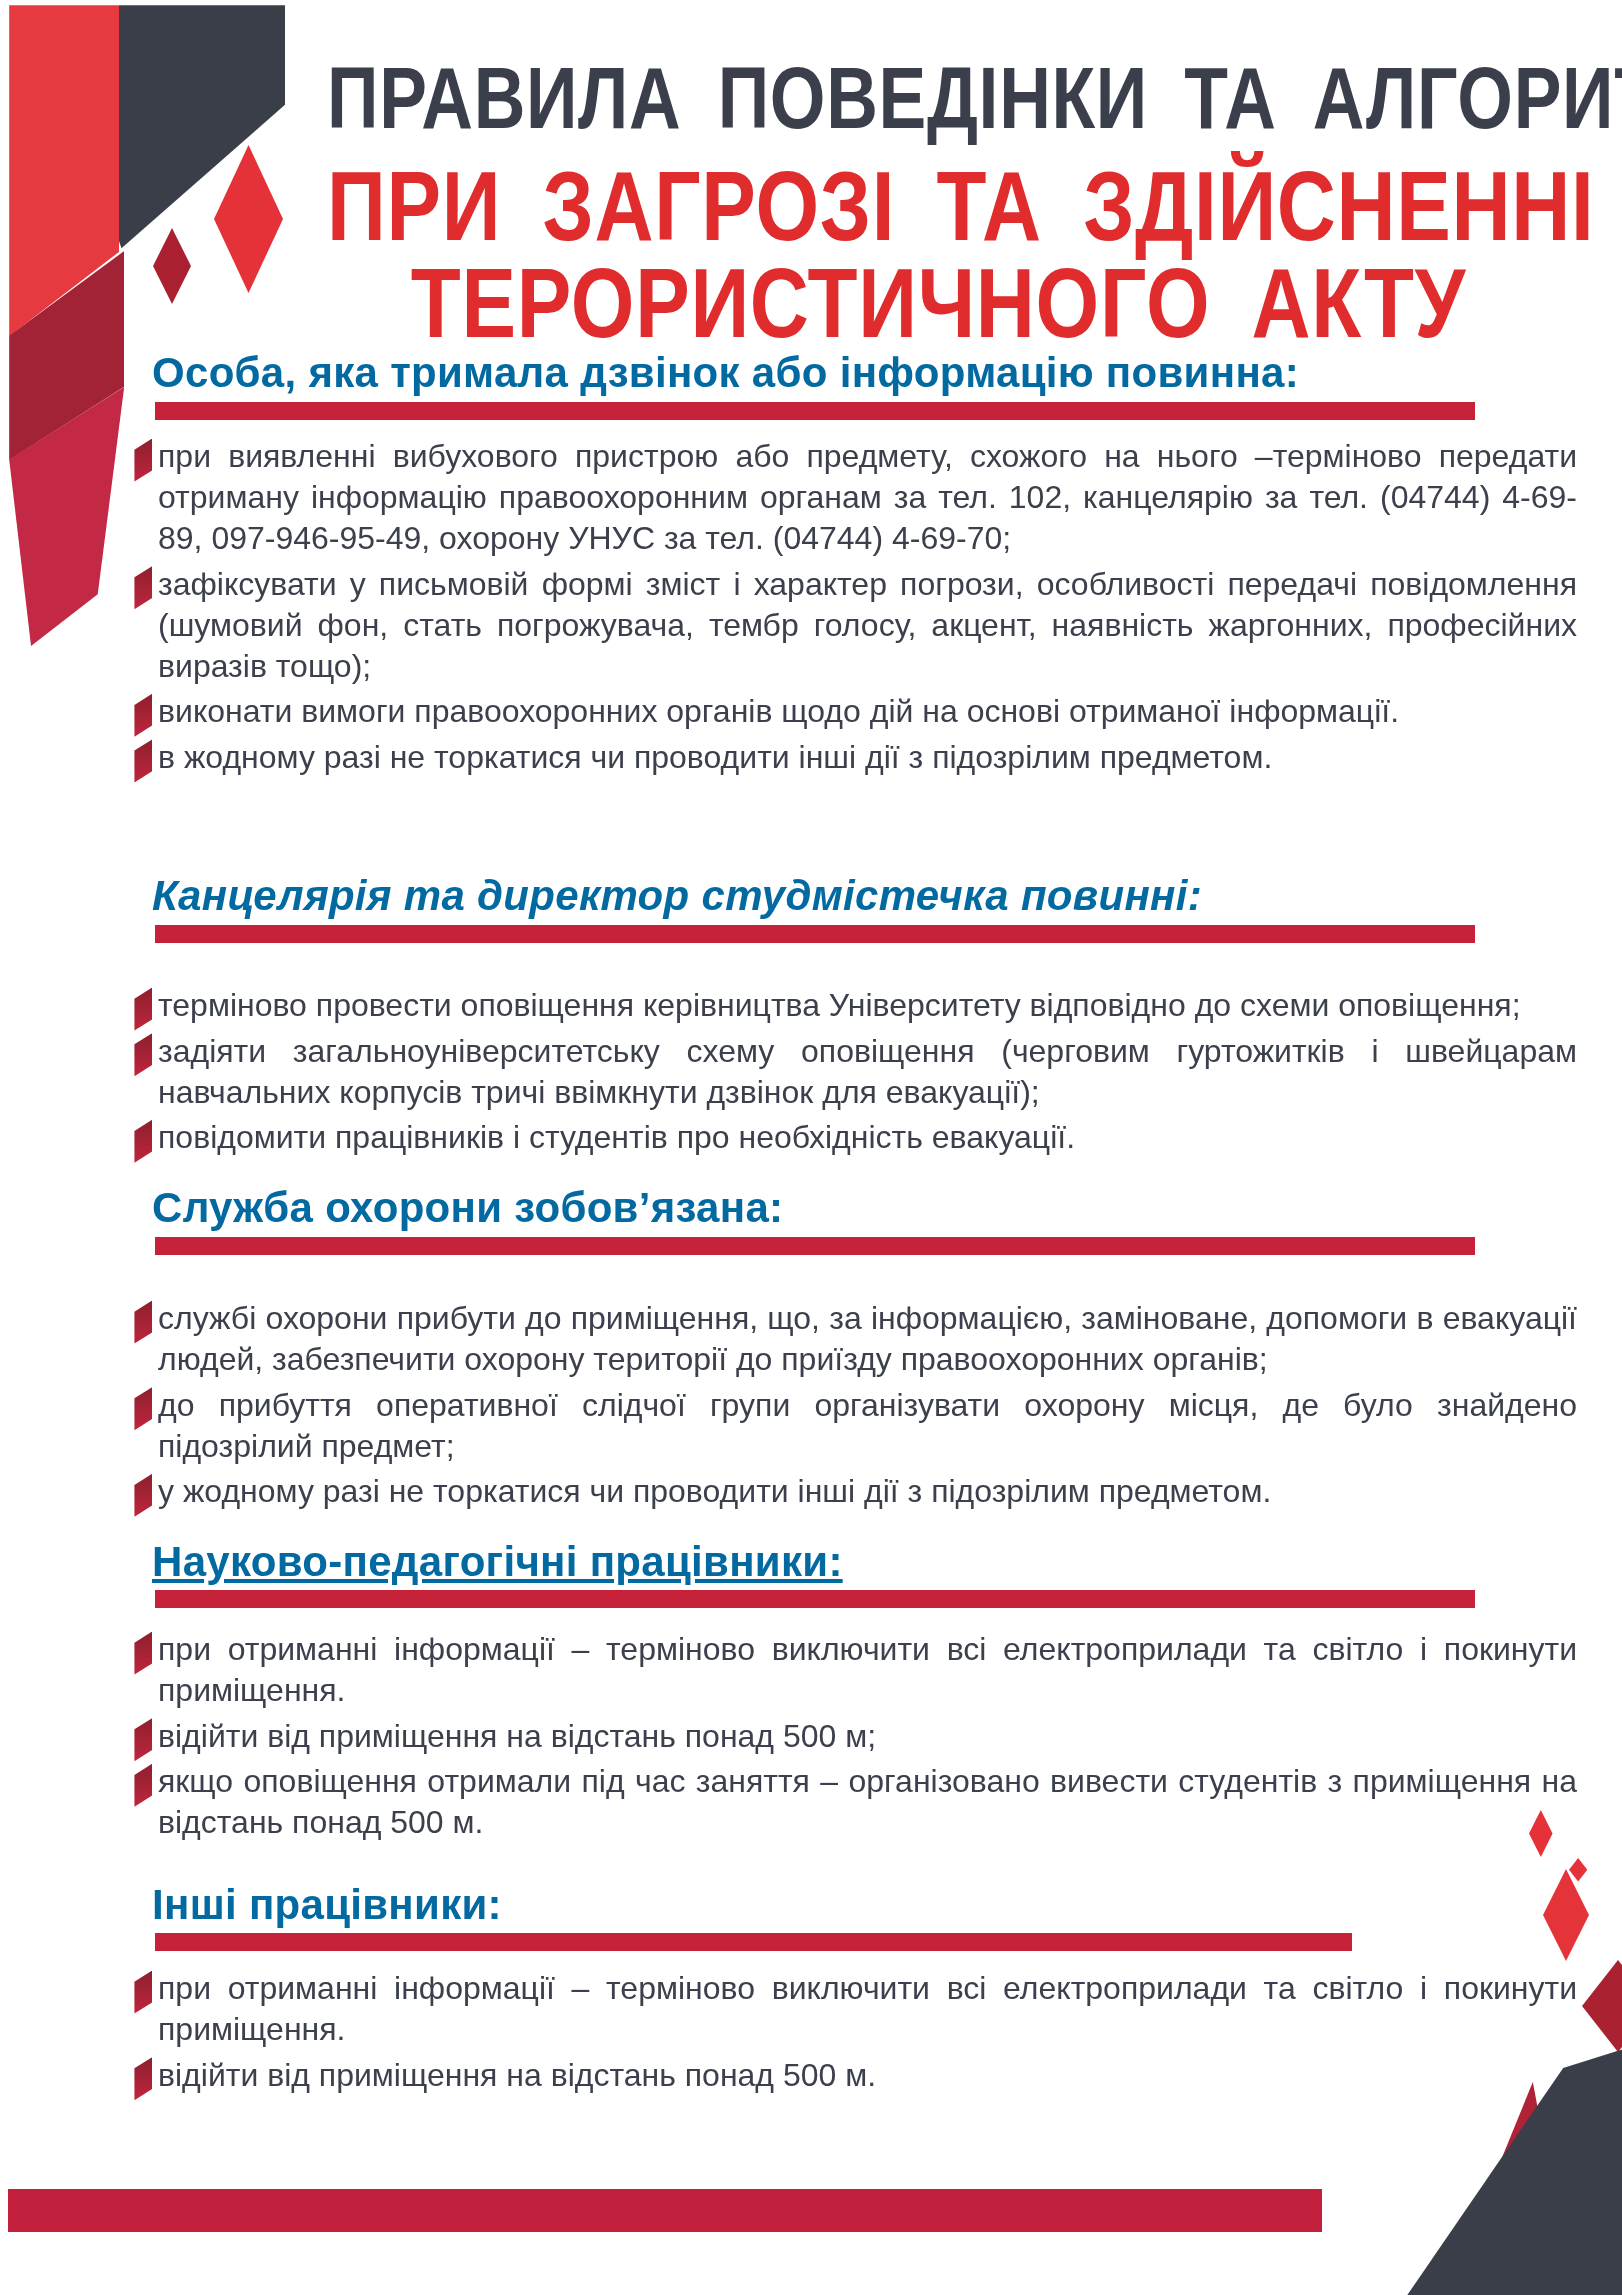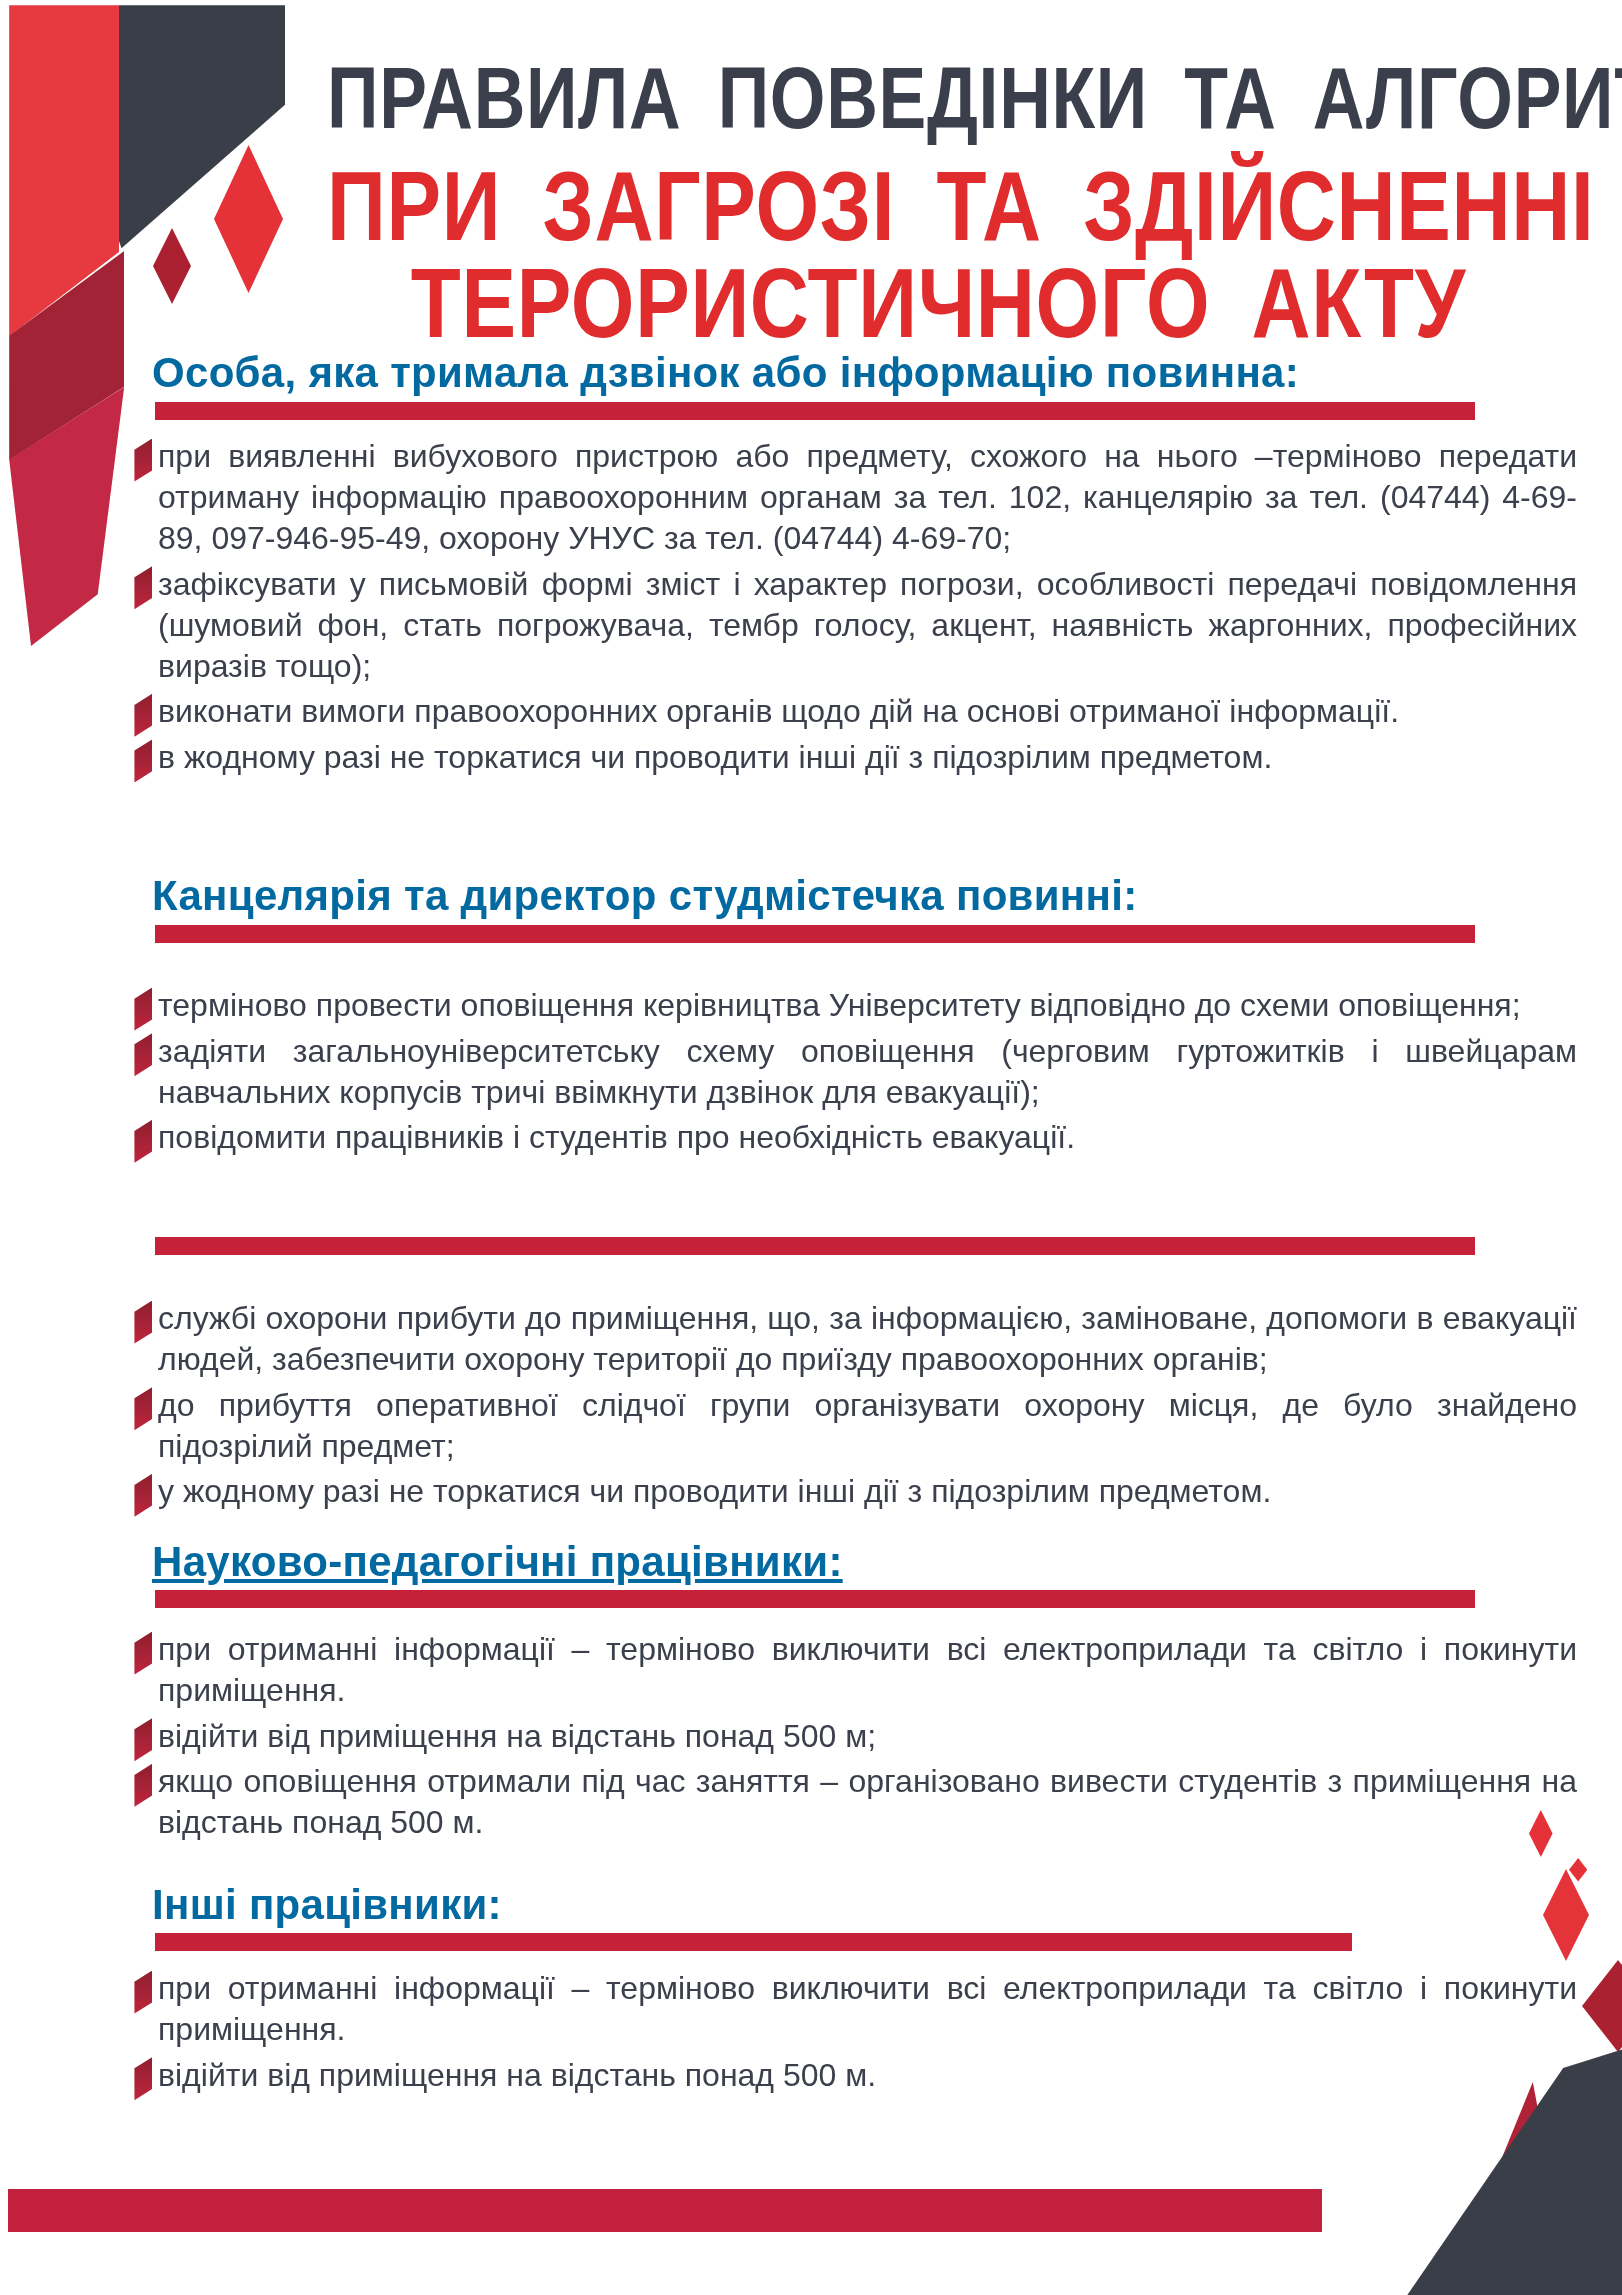--- a/index.html
+++ b/index.html
@@ -36,21 +36,21 @@
   .title-line{position:absolute;left:281px;width:1315px;text-align:center;
           font-weight:bold;line-height:1;white-space:nowrap;
           transform:scale(0.93,1.12);transform-origin:center top;
           word-spacing:0.22em;letter-spacing:0.7px;}
   .t1{top:55px;font-size:77px;color:#3a3f4b;}
   .t2{top:157px;font-size:88px;color:#e02c2c;}
   .t3{top:254px;font-size:88px;color:#e02c2c;}
   
   .sec-heading{position:absolute;left:152px;width:1374px;
           font-size:42px;font-weight:bold;color:#0369a1;letter-spacing:0.3px;}
-  .h1{top:349px;} .h2{top:872px;} .h3{top:1184px;} .h4{top:1538px;text-decoration:underline;} .h5{top:1881px;}
+  .h1{top:349px;} .h2{top:872px;font-style:italic;} .h3{top:1184px;} .h4{top:1538px;text-decoration:underline;} .h5{top:1881px;}
   .rule{position:absolute;left:155px;height:17.7px;background:#c52138;width:1320px;}
   .r1{top:402px;} .r2{top:925px;} .r3{top:1237px;} .r4{top:1590px;}
   .r5{top:1933px;width:1197px;}
   .blist{position:absolute;left:158px;width:1419px;list-style:none;margin:0;padding:0;}
   .l1{top:436px;} .l2{top:985px;} .l3{top:1298px;} .l4{top:1629px;} .l5{top:1968px;}
   .blist li{position:relative;margin:0 0 4.6px 0;text-align:justify;
           font-size:32px;line-height:41px;color:#3b404c;}
   .flag{position:absolute;left:-23.6px;top:2.6px;width:17.7px;height:43px;
           background:linear-gradient(180deg,#8f1f2c 0%,#a82337 55%,#c0243c 100%);
           clip-path:polygon(0 26%,100% 0,100% 74%,0 100%);}
@@ -81,20 +81,21 @@
   </ul>
 
   <div class="sec-heading h2">Канцелярія та директор студмістечка повинні:</div>
   <div class="rule r2"></div>
   <ul class="blist l2">
     <li><span class="flag"></span><span>терміново провести оповіщення керівництва Університету відповідно до схеми оповіщення;</span></li>
     <li><span class="flag"></span><span>задіяти загальноуніверситетську схему оповіщення (черговим гуртожитків і швейцарам навчальних корпусів тричі ввімкнути дзвінок для евакуації);</span></li>
     <li><span class="flag"></span><span>повідомити працівників і студентів про необхідність евакуації.</span></li>
   </ul>
 
+  <div class="sec-heading h3">Служба охорони зобов’язана:</div>
   <div class="rule r3"></div>
   <ul class="blist l3">
     <li><span class="flag"></span><span>службі охорони прибути до приміщення, що, за інформацією, заміноване, допомоги в евакуації людей, забезпечити охорону території до приїзду правоохоронних органів;</span></li>
     <li><span class="flag"></span><span>до прибуття оперативної слідчої групи організувати охорону місця, де було знайдено підозрілий предмет;</span></li>
     <li><span class="flag"></span><span>у жодному разі не торкатися чи проводити інші дії з підозрілим предметом.</span></li>
   </ul>
 
   <div class="sec-heading h4">Науково-педагогічні працівники:</div>
   <div class="rule r4"></div>
   <ul class="blist l4">

